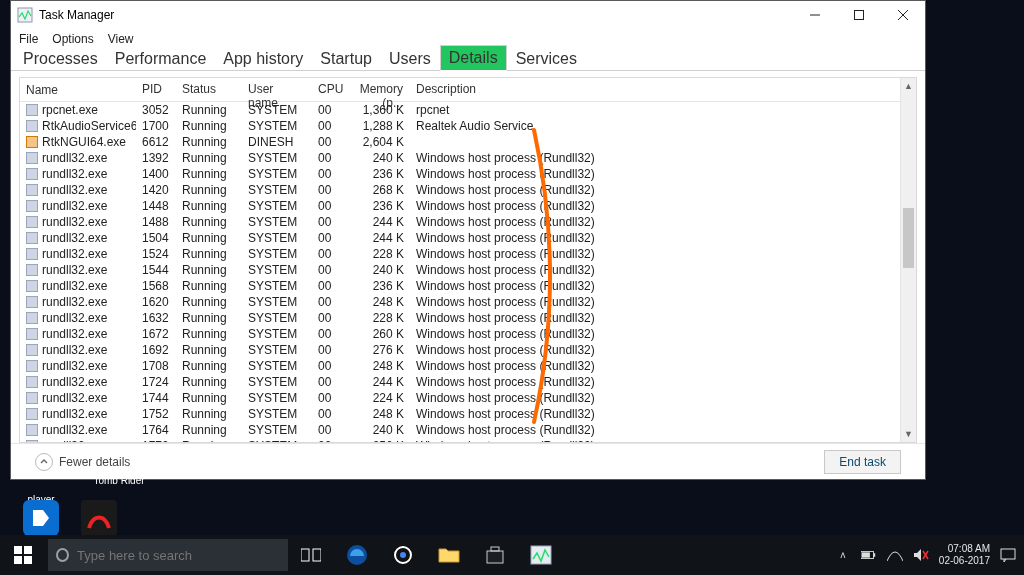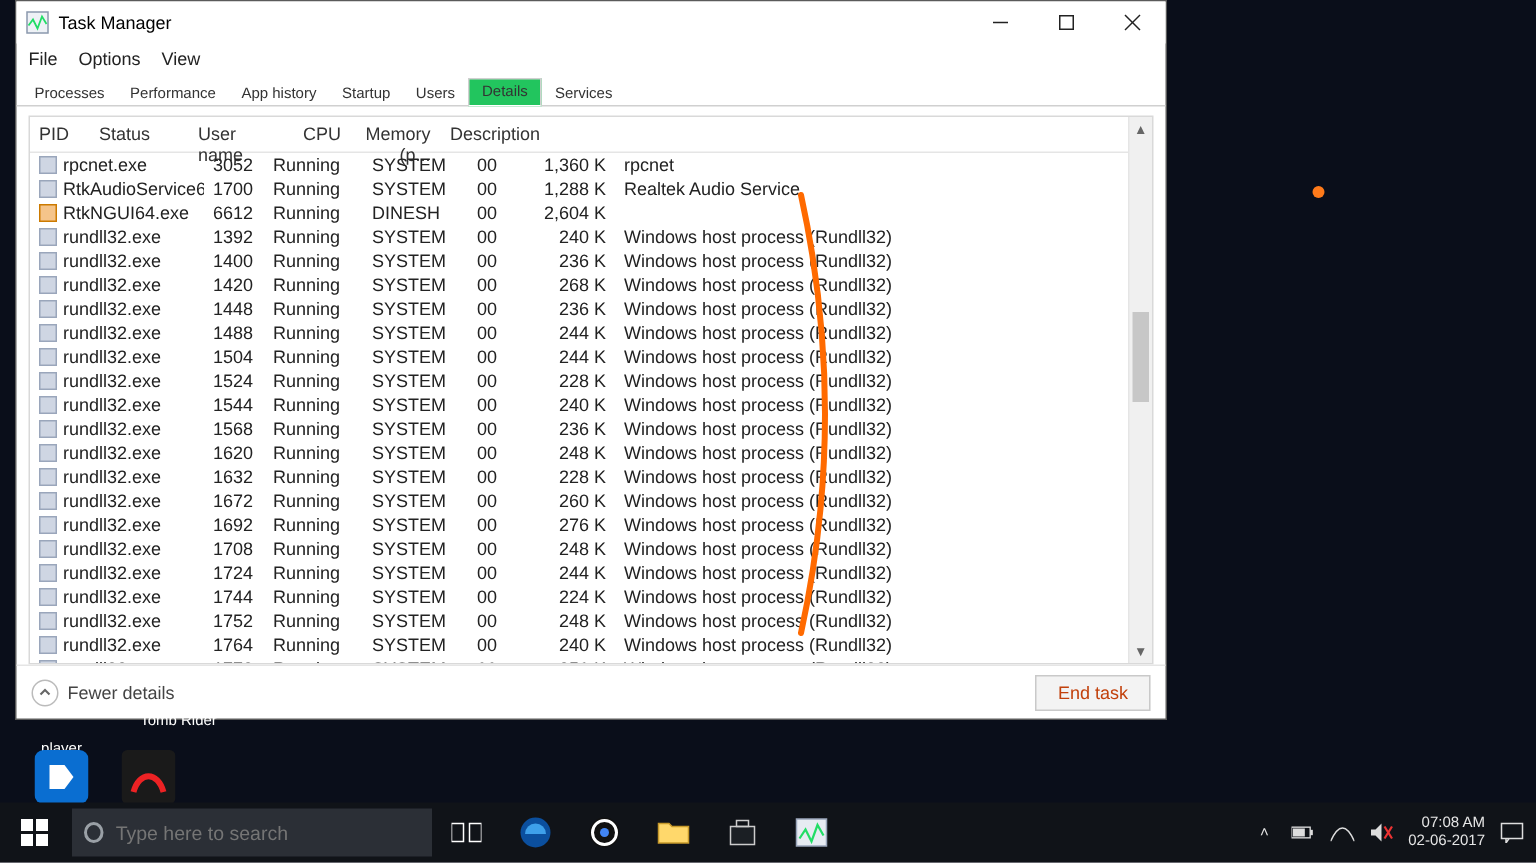--- a/index.html
+++ b/index.html
@@ -1,49 +1,49 @@
 <!DOCTYPE html>
 <html><head>
 <meta charset="utf-8">
 <style>
   * { box-sizing: border-box; margin: 0; padding: 0; font-family: "Segoe UI", Tahoma, sans-serif; }
   body { width: 1024px; height: 575px; background: #0a0e1a; overflow: hidden; position: relative; }
   .wallpaper-dot { position: absolute; top: 124px; left: 875px; width: 8px; height: 8px; background: #ff7a1a; border-radius: 50%; }
 
   
-  .tm-window { position: absolute; top: 0; left: 10px; width: 768px; height: 480px; background: #ffffff; border: 1px solid #5a5a5a; display: flex; flex-direction: column; }
+  .tm-window { position: absolute; top: 0; left: 10px; width: 916px; height: 480px; background: #ffffff; border: 1px solid #5a5a5a; display: flex; flex-direction: column; }
   .tm-titlebar { height: 28px; display: flex; align-items: center; padding-left: 6px; background: #ffffff; }
   .tm-icon { width: 16px; height: 16px; margin-right: 6px; }
   .tm-title { font-size: 12px; flex: 1; }
   .winbtn { width: 44px; height: 28px; display: flex; align-items: center; justify-content: center; }
   .winbtn svg { width: 12px; height: 12px; }
   .tm-menubar { height: 20px; display: flex; align-items: center; padding-left: 8px; gap: 14px; font-size: 12px; color: #222; }
   .tm-tabs { height: 22px; display: flex; align-items: flex-end; padding-left: 4px; border-bottom: 1px solid #d0d0d0; gap: 1px; }
-  .tm-tab { font-size: 10px; padding: 3px 8px; color: #333; position: relative; top: 1px; }
+  .tm-tab { font-size: 16px; padding: 3px 8px; color: #333; position: relative; top: 1px; }
   .tm-tab.active { border: 1px solid #d0d0d0; border-bottom: 1px solid #fff; background: #22c55e; }
   .tm-body { flex: 1; display: flex; flex-direction: column; padding: 6px 8px 0 8px; overflow: hidden; }
   .tm-grid { flex: 1; border: 1px solid #d9d9d9; display: flex; flex-direction: column; overflow: hidden; position: relative; }
   .tm-header-row { display: flex; height: 24px; font-size: 12px; color: #333; background: #fff; border-bottom: 1px solid #e5e5e5; }
   .tm-header-row .th { padding: 4px 6px; border-right: 1px solid transparent; }
   .tm-rows { flex: 1; overflow: hidden; position: relative; }
   .tm-row { display: flex; font-size: 12px; color: #222; height: 16px; align-items: center; }
   .td { padding: 0 6px; white-space: nowrap; overflow: hidden; text-overflow: clip; }
   .c-name { width: 116px; display:flex; align-items:center; gap:4px; }
   .c-pid  { width: 40px; text-align:left; }
   .c-stat { width: 66px; }
   .c-user { width: 70px; }
   .c-cpu  { width: 28px; text-align:left; }
   .c-mem  { width: 70px; text-align:right; }
   .c-desc { flex: 1; }
   .proc-ico { width:12px; height:12px; background:#cfd6e3; border:1px solid #9aa6bb; flex:0 0 12px; }
   .proc-ico.audio { background:#f5c48a; border-color:#cc7a00; }
-  .tm-footer { height: 36px; display:flex; align-items:center; padding: 0 10px; border-top: 1px solid #e5e5e5; }
+  .tm-footer { height: 36px; display:flex; align-items:center; padding: 0 24px; border-top: 1px solid #e5e5e5; }
   .fewer { display:flex; align-items:center; gap:6px; font-size:12px; color:#444; }
   .fewer .chev { width:18px; height:18px; border:1px solid #bbb; border-radius:50%; display:flex; align-items:center; justify-content:center; }
-  .endtask { margin-left:auto; font-size:12px; padding:4px 14px; border:1px solid #c9c9c9; background:#f3f3f3; color:#c2410c; }
+  .endtask { margin-left:auto; font-size:12px; padding:4px 14px; border:1px solid #c9c9c9; background:#f3f3f3; color:#0c4a6e; }
   .vscroll { position:absolute; right:0; top:0; bottom:0; width:16px; background:#f0f0f0; border-left:1px solid #e5e5e5; }
   .vscroll .up, .vscroll .down { height:16px; display:flex; align-items:center; justify-content:center; color:#666; font-size:9px; }
   .vscroll .thumb { position:absolute; left:2px; right:2px; top:130px; height:60px; background:#c7c7c7; }
 
   
   .annot-curve { position:absolute; left:526px; top:126px; pointer-events:none; }
 
   
   .desk-icon { position:absolute; width:58px; text-align:center; color:#fff; font-size:10px; }
   .desk-icon .glyph { width:36px; height:36px; margin:0 auto 3px; display:flex; align-items:center; justify-content:center; }
@@ -107,20 +107,21 @@
     <div class="tm-tab">App history</div>
     <div class="tm-tab">Startup</div>
     <div class="tm-tab">Users</div>
     <div class="tm-tab active">Details</div>
     <div class="tm-tab">Services</div>
   </div>
 
   <div class="tm-body">
     <div class="tm-grid">
       <div class="tm-header-row">
+        <div class="th c-name">Name</div>
         <div class="th c-pid">PID</div>
         <div class="th c-stat">Status</div>
         <div class="th c-user">User name</div>
         <div class="th c-cpu">CPU</div>
         <div class="th c-mem">Memory (p...</div>
         <div class="th c-desc">Description</div>
       </div>
       <div class="tm-rows" id="tm-rows">
           <div class="tm-row">
             <div class="td c-name">

